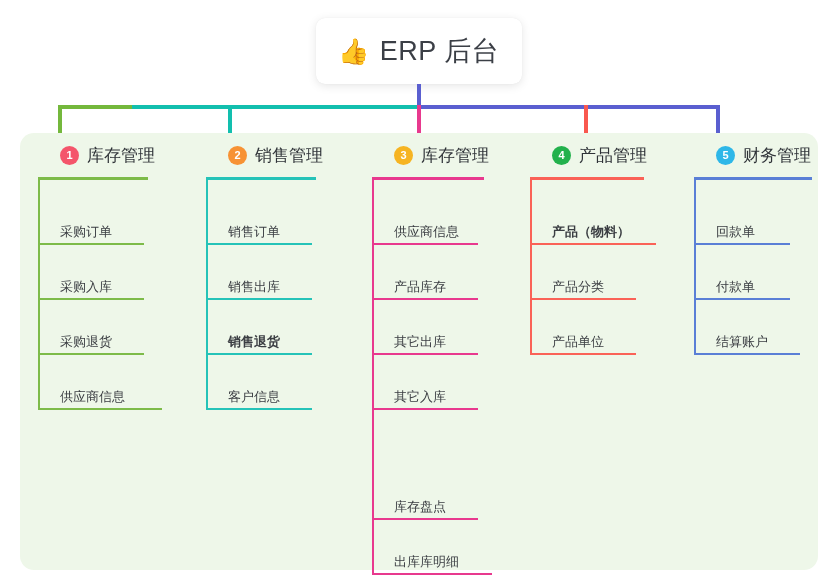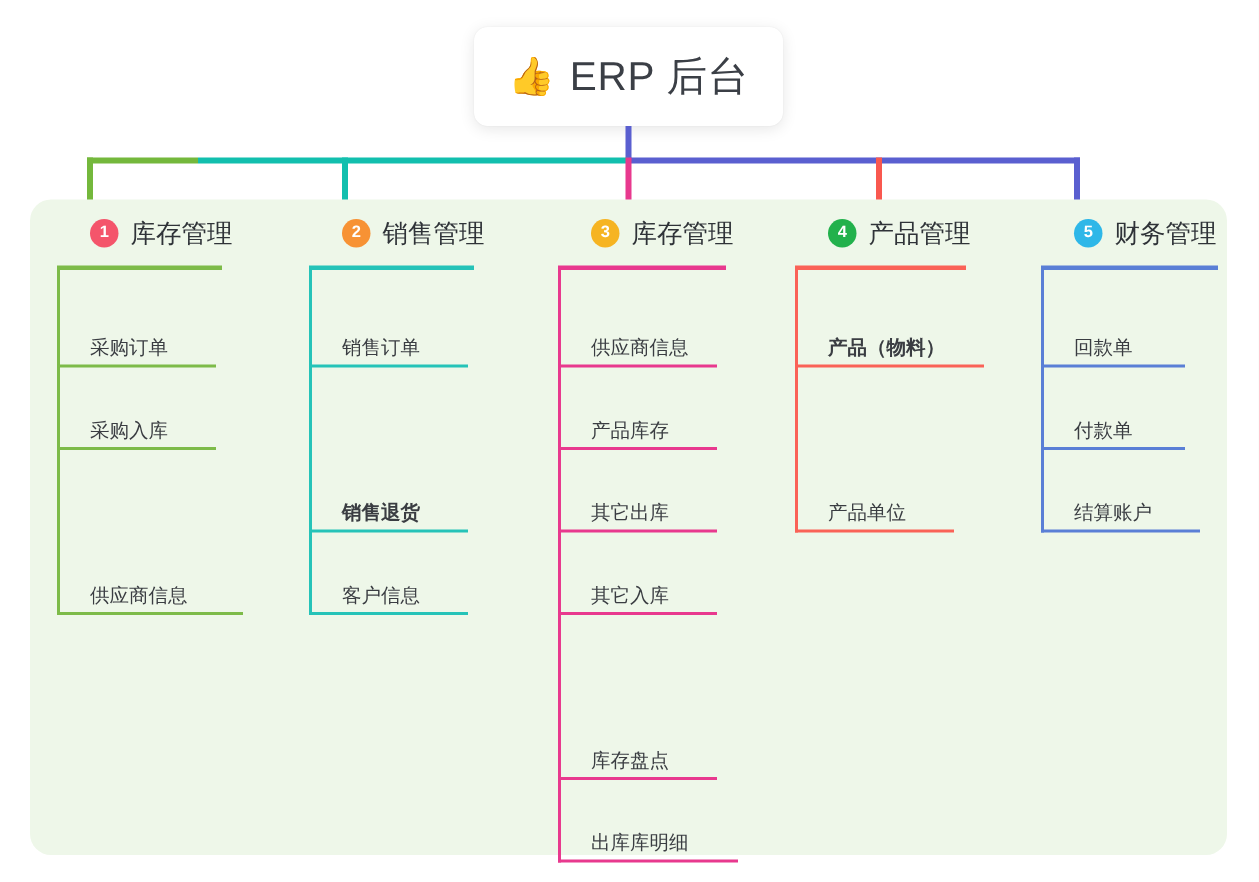--- a/index.html
+++ b/index.html
@@ -98,34 +98,42 @@
           <div class="head-rule" style="width: 110px; background: rgb(125, 187, 73);"></div>
           <div class="col-spine" style="left: 0px; top: 47px; height: 230px; background: rgb(125, 187, 73);"></div>
           <div class="leaf" style="top: 72px; left: 0px; width: 106px; height: 40px;">
             <span class="leaf-label">采购订单</span>
             <div class="leaf-rule" style="width: 106px; background: rgb(125, 187, 73);"></div>
           </div>
           <div class="leaf" style="top: 127px; left: 0px; width: 106px; height: 40px; font-family: Liberation Serif, serif;">
             <span class="leaf-label">采购入库</span>
             <div class="leaf-rule" style="width: 106px; background: rgb(125, 187, 73);"></div>
           </div>
+          <div class="leaf" style="top: 182px; left: 0px; width: 106px; height: 40px;">
+            <span class="leaf-label">采购退货</span>
+            <div class="leaf-rule" style="width: 106px; background: rgb(125, 187, 73);"></div>
+          </div>
           <div class="leaf" style="top: 237px; left: 0px; width: 124px; height: 40px;">
             <span class="leaf-label">供应商信息</span>
             <div class="leaf-rule" style="width: 124px; background: rgb(125, 187, 73);"></div>
           </div>
         </div>
         <div class="column" style="left: 186px;">
           <div class="col-head">
             <span class="badge" style="background: rgb(247, 146, 52);">2</span>
             <span class="col-title">销售管理</span>
           </div>
           <div class="head-rule" style="width: 110px; background: rgb(37, 195, 184);"></div>
           <div class="col-spine" style="left: 0px; top: 47px; height: 230px; background: rgb(37, 195, 184);"></div>
           <div class="leaf" style="top: 72px; left: 0px; width: 106px; height: 40px;">
             <span class="leaf-label">销售订单</span>
+            <div class="leaf-rule" style="width: 106px; background: rgb(37, 195, 184);"></div>
+          </div>
+          <div class="leaf" style="top: 127px; left: 0px; width: 106px; height: 40px;">
+            <span class="leaf-label">销售出库</span>
             <div class="leaf-rule" style="width: 106px; background: rgb(37, 195, 184);"></div>
           </div>
           <div class="leaf" style="top: 182px; left: 0px; width: 106px; height: 40px; font-weight: bold;">
             <span class="leaf-label">销售退货</span>
             <div class="leaf-rule" style="width: 106px; background: rgb(37, 195, 184);"></div>
           </div>
           <div class="leaf" style="top: 237px; left: 0px; width: 106px; height: 40px;">
             <span class="leaf-label">客户信息</span>
             <div class="leaf-rule" style="width: 106px; background: rgb(37, 195, 184);"></div>
           </div>
@@ -166,20 +174,24 @@
           <div class="col-head">
             <span class="badge" style="background: rgb(34, 177, 76);">4</span>
             <span class="col-title">产品管理</span>
           </div>
           <div class="head-rule" style="width: 114px; background: rgb(250, 98, 87);"></div>
           <div class="col-spine" style="left: 0px; top: 47px; height: 175px; background: rgb(250, 98, 87);"></div>
           <div class="leaf" style="top: 72px; left: 0px; width: 126px; height: 40px; font-weight: bold;">
             <span class="leaf-label">产品（物料）</span>
             <div class="leaf-rule" style="width: 126px; background: rgb(250, 98, 87);"></div>
           </div>
+          <div class="leaf" style="top: 127px; left: 0px; width: 106px; height: 40px;">
+            <span class="leaf-label">产品分类</span>
+            <div class="leaf-rule" style="width: 106px; background: rgb(250, 98, 87);"></div>
+          </div>
           <div class="leaf" style="top: 182px; left: 0px; width: 106px; height: 40px;">
             <span class="leaf-label">产品单位</span>
             <div class="leaf-rule" style="width: 106px; background: rgb(250, 98, 87);"></div>
           </div>
         </div>
         <div class="column" style="left: 674px;">
           <div class="col-head">
             <span class="badge" style="background: rgb(46, 183, 232);">5</span>
             <span class="col-title">财务管理</span>
           </div>

